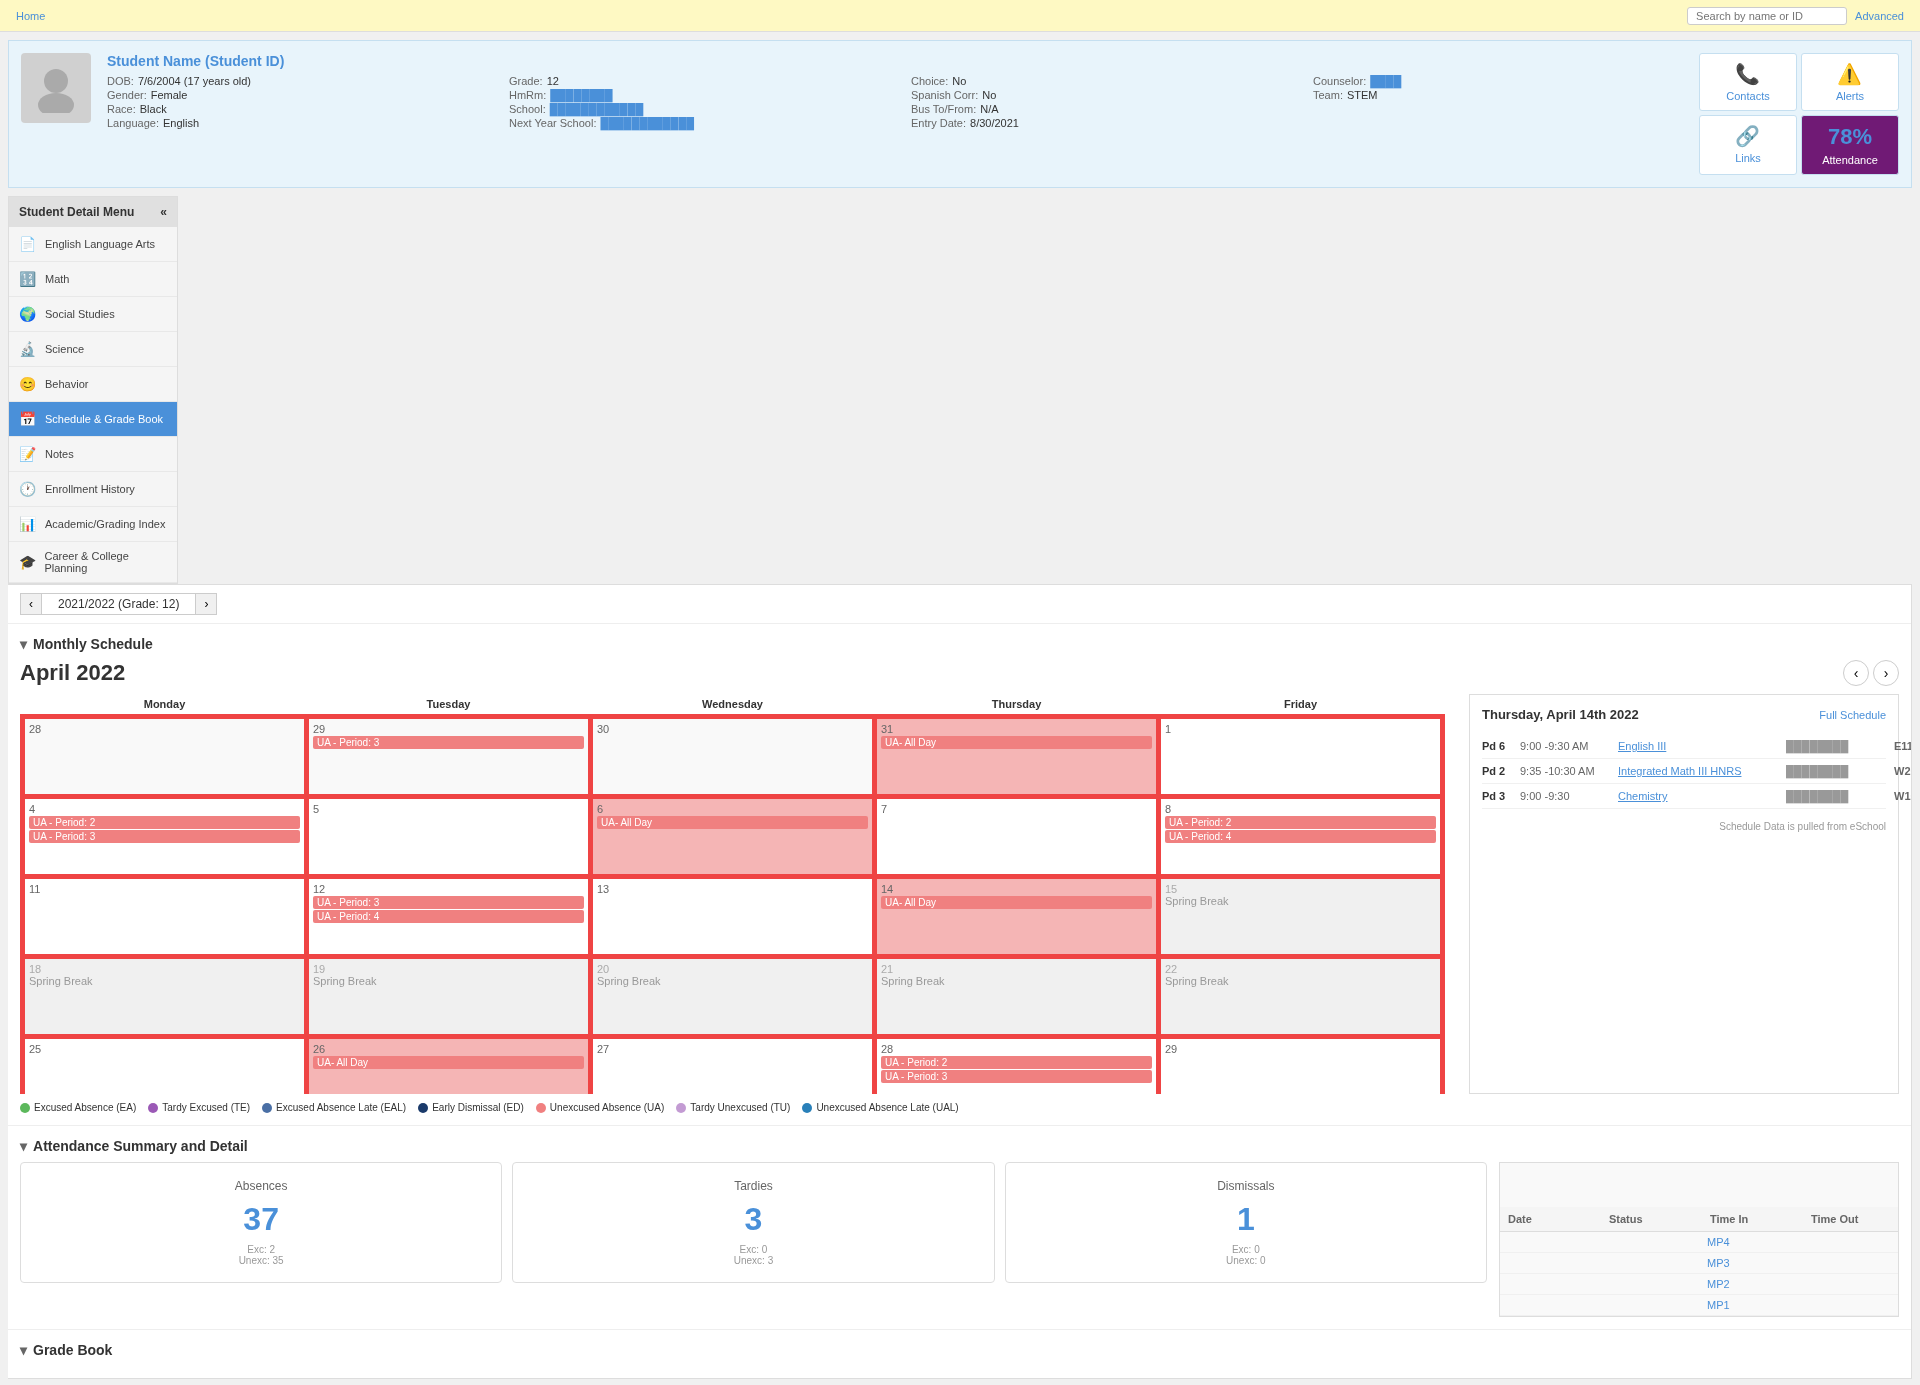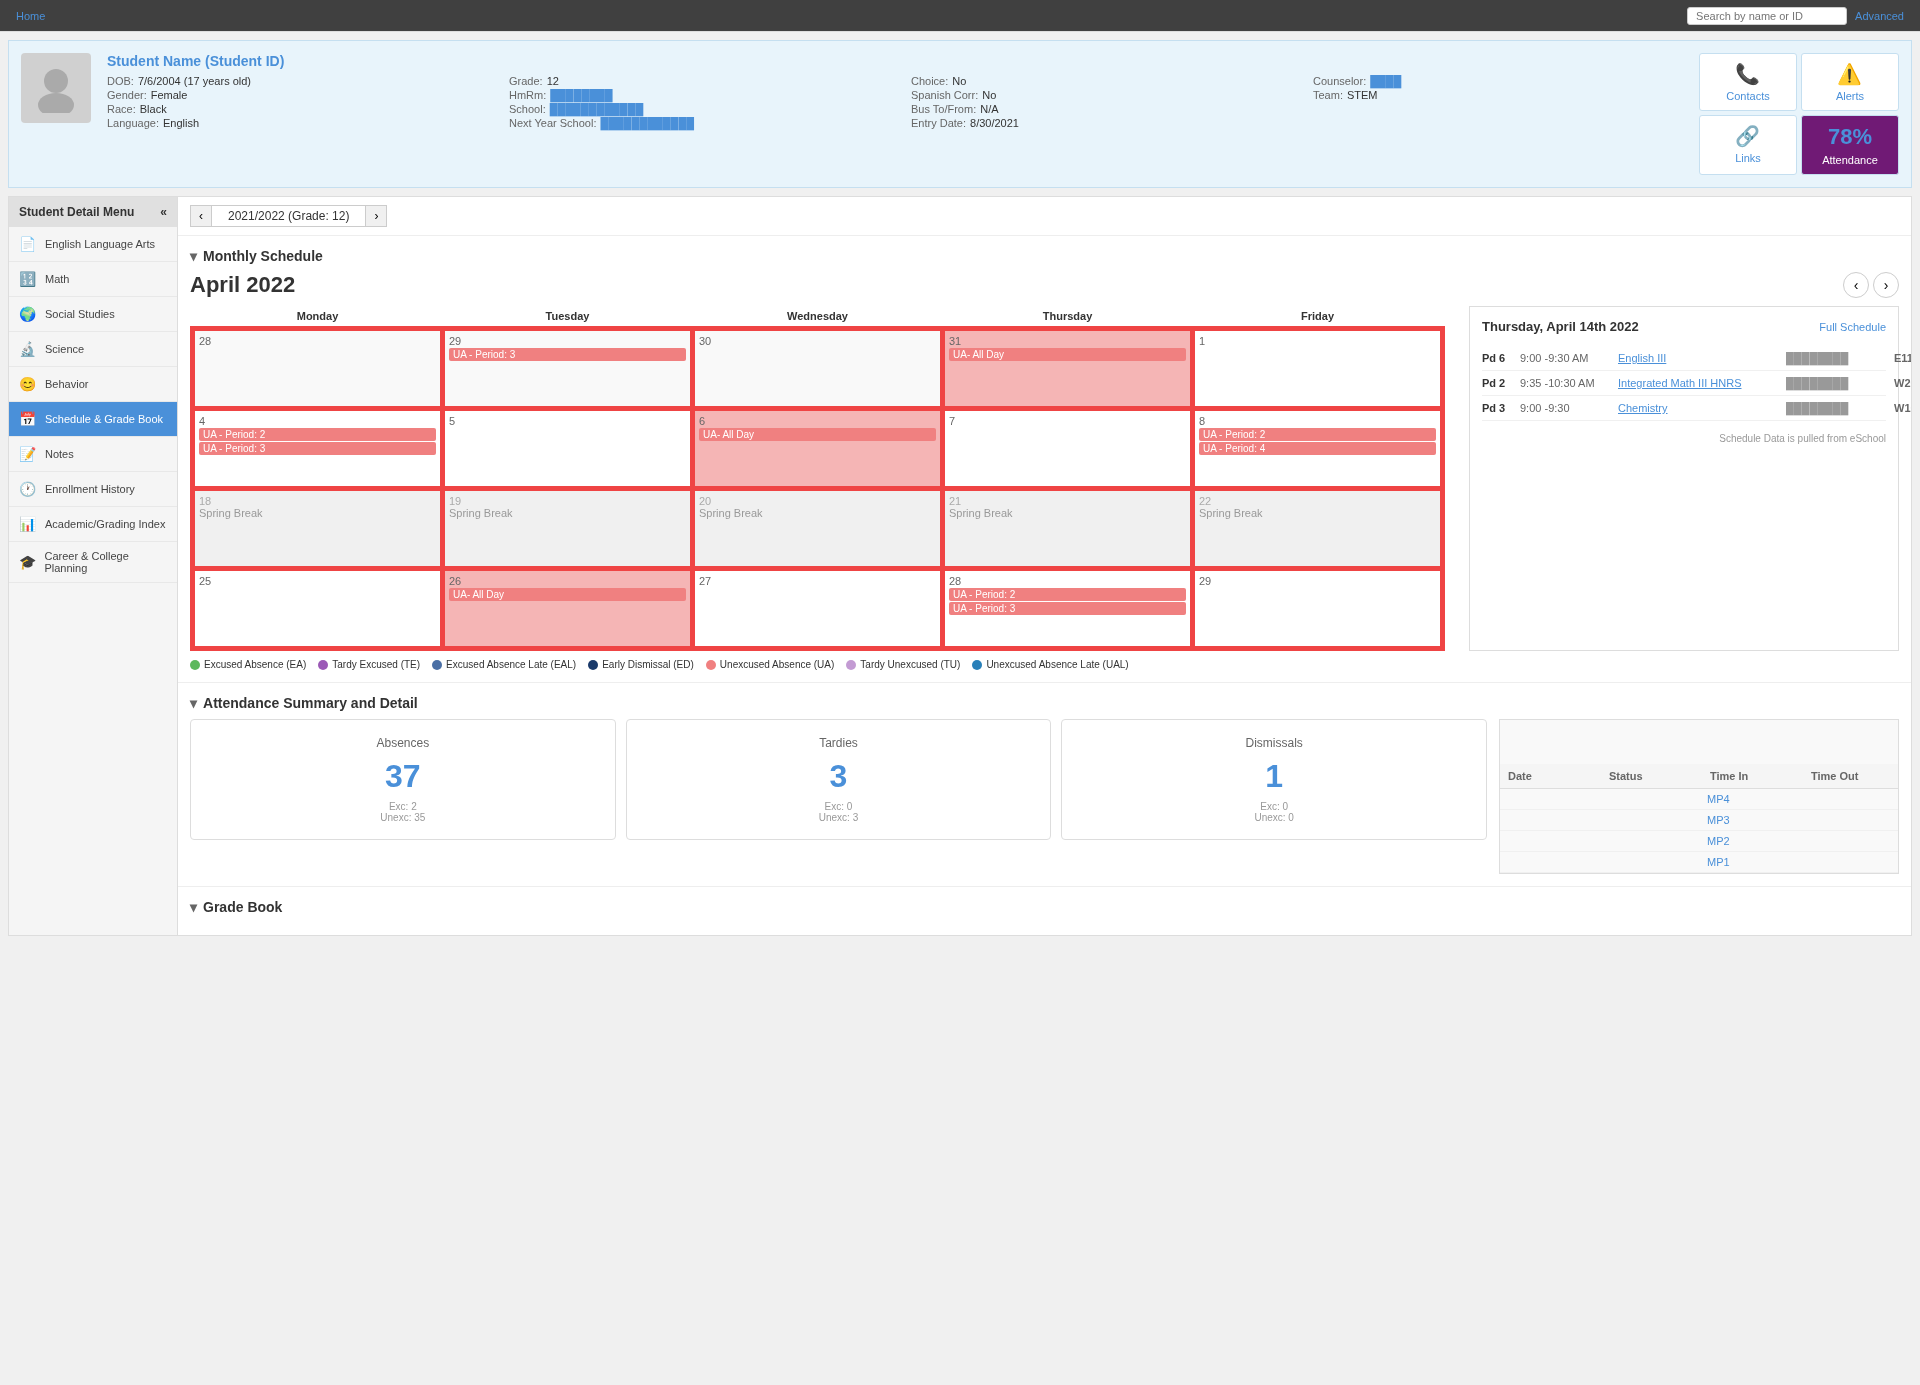--- a/index.html
+++ b/index.html
@@ -1,19 +1,19 @@
 <!DOCTYPE html>
 <html><head>
   <meta charset="utf-8">
   <style>
     * { box-sizing: border-box; margin: 0; padding: 0; }
     body { font-family: Arial, sans-serif; font-size: 12px; background: #f0f0f0; color: #333; }
 
     
-    .top-nav { background: #404040; border-bottom: 1px solid #ddd; padding: 4px 16px; display: flex; align-items: center; justify-content: space-between; height: 32px; }
+    .top-nav { background: #fef9c3; border-bottom: 1px solid #ddd; padding: 4px 16px; display: flex; align-items: center; justify-content: space-between; height: 32px; }
     .top-nav-left { display: flex; align-items: center; gap: 8px; color: #666; font-size: 11px; }
     .top-nav-right { display: flex; align-items: center; gap: 8px; }
     .search-box { border: 1px solid #ccc; border-radius: 3px; padding: 2px 8px; font-size: 11px; width: 160px; }
     .advanced-link { color: #4a90d9; font-size: 11px; text-decoration: none; }
 
     
     .student-header { background: #e8f4fb; border: 1px solid #c5dff0; margin: 8px; padding: 12px; display: flex; align-items: flex-start; justify-content: space-between; }
     .student-header-left { display: flex; gap: 16px; flex: 1; }
     .avatar { width: 70px; height: 70px; background: #d0d0d0; border-radius: 4px; display: flex; align-items: center; justify-content: center; }
     .avatar svg { width: 50px; height: 50px; fill: #888; }
@@ -26,21 +26,21 @@
     .detail-value.blue { color: #4a90d9; }
 
     
     .quick-actions { display: grid; grid-template-columns: 1fr 1fr; gap: 4px; min-width: 200px; }
     .quick-btn { border: 1px solid #c5dff0; background: #fff; padding: 8px; display: flex; flex-direction: column; align-items: center; gap: 4px; cursor: pointer; font-size: 11px; color: #4a90d9; border-radius: 3px; }
     .quick-btn.highlight { background: #701a75; color: #fff; }
     .btn-icon { font-size: 20px; }
     .attendance-pct { font-size: 22px; font-weight: bold; color: #4a90d9; }
 
     
-    .main-container { display: flex; gap: 0; margin: 0 8px 8px 8px; }
+    .main-container { display: flex; gap: 0; margin: 0 8px 8px 8px; flex-direction: column; }
 
     
     .sidebar { width: 170px; min-width: 170px; background: #f5f5f5; border: 1px solid #ddd; }
     .sidebar-header { background: #e0e0e0; padding: 8px 10px; font-size: 12px; font-weight: bold; display: flex; justify-content: space-between; align-items: center; }
     .sidebar-item { padding: 8px 10px; display: flex; align-items: center; gap: 8px; cursor: pointer; border-bottom: 1px solid #e8e8e8; font-size: 11px; color: #444; }
     .sidebar-item.active { background: #4a90d9; color: #fff; }
     .sidebar-item.active .sidebar-icon { color: #fff; }
     .sidebar-icon { width: 18px; height: 18px; display: flex; align-items: center; justify-content: center; font-size: 14px; color: #666; }
 
     
@@ -332,20 +332,37 @@
                     <div class="cal-event all-day">UA- All Day</div>
                   </td>
                   <td><span class="cal-date">7</span></td>
                   <td>
                     <span class="cal-date">8</span>
                     <div class="cal-event">UA - Period: 2</div>
                     <div class="cal-event">UA - Period: 4</div>
                   </td>
                 </tr>
 
+                <tr>
+                  <td><span class="cal-date">11</span></td>
+                  <td>
+                    <span class="cal-date">12</span>
+                    <div class="cal-event">UA - Period: 3</div>
+                    <div class="cal-event">UA - Period: 4</div>
+                  </td>
+                  <td><span class="cal-date">13</span></td>
+                  <td style="background:#f5b5b5;">
+                    <span class="cal-date">14</span>
+                    <div class="cal-event all-day">UA- All Day</div>
+                  </td>
+                  <td style="background:#f0f0f0;">
+                    <span class="cal-date" style="color:#aaa;">15</span>
+                    <div class="spring-break-text">Spring Break</div>
+                  </td>
+                </tr>
 
                 <tr>
                   <td style="background:#f0f0f0;">
                     <span class="cal-date" style="color:#aaa;">18</span>
                     <div class="spring-break-text">Spring Break</div>
                   </td>
                   <td style="background:#f0f0f0;">
                     <span class="cal-date" style="color:#aaa;">19</span>
                     <div class="spring-break-text">Spring Break</div>
                   </td>

